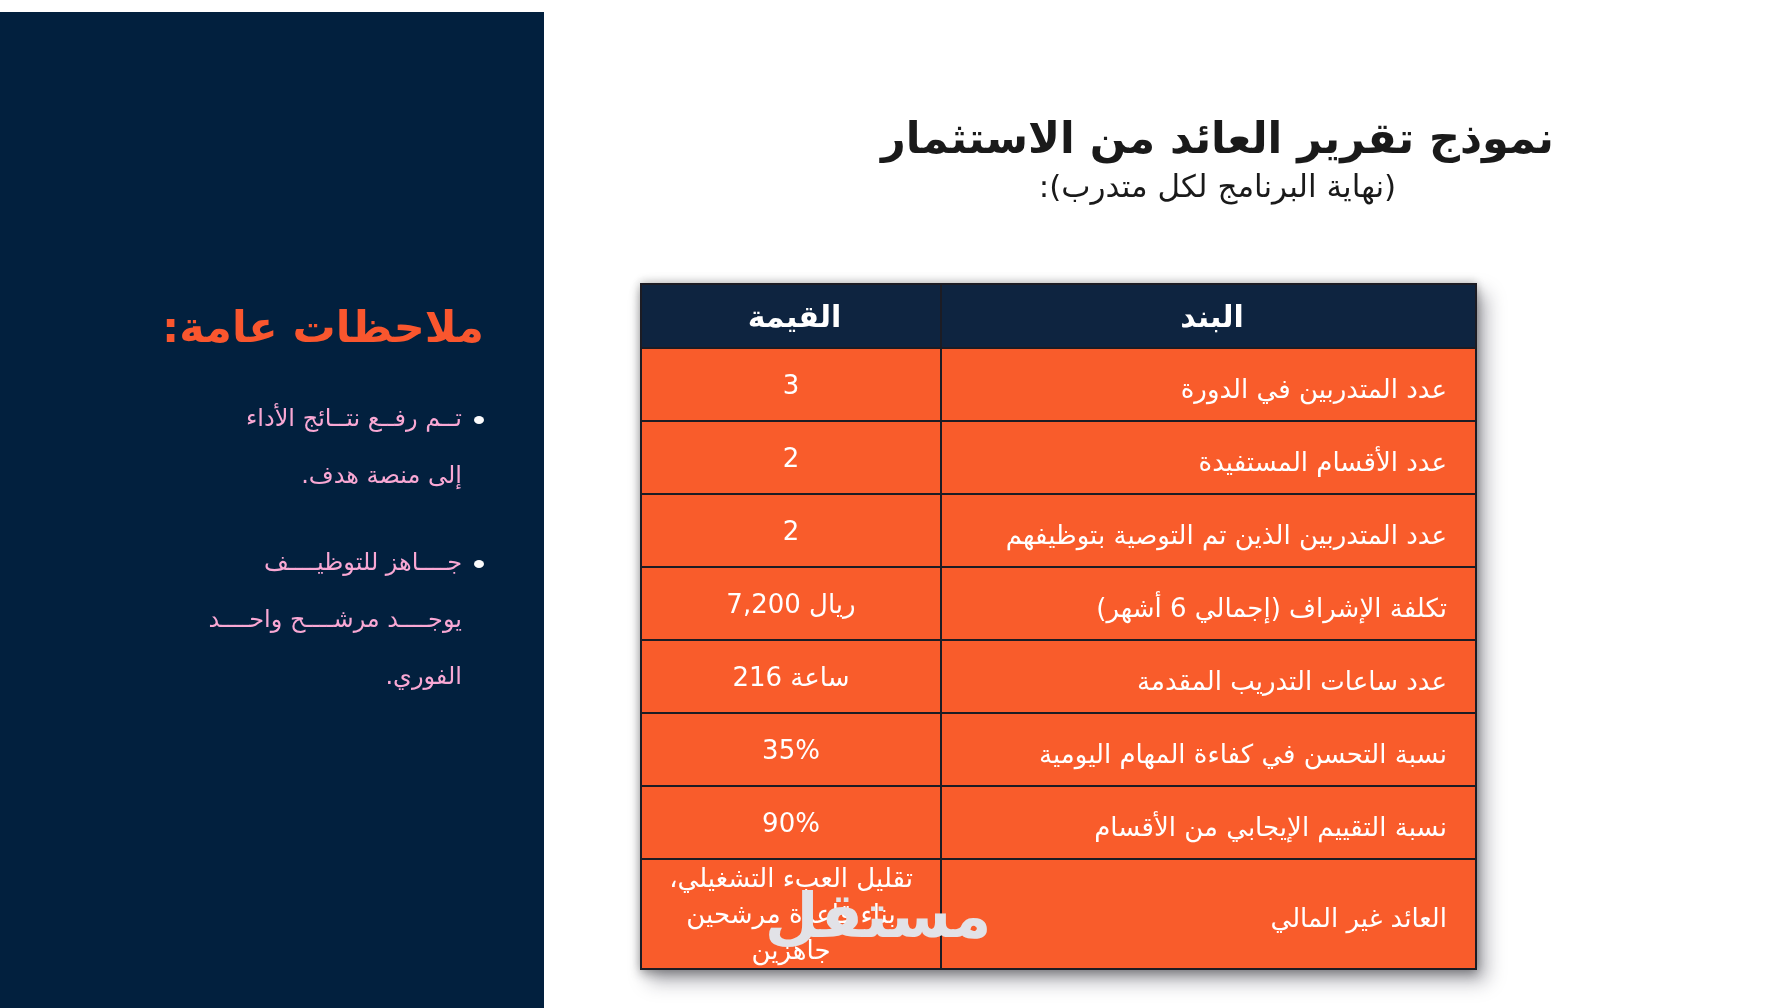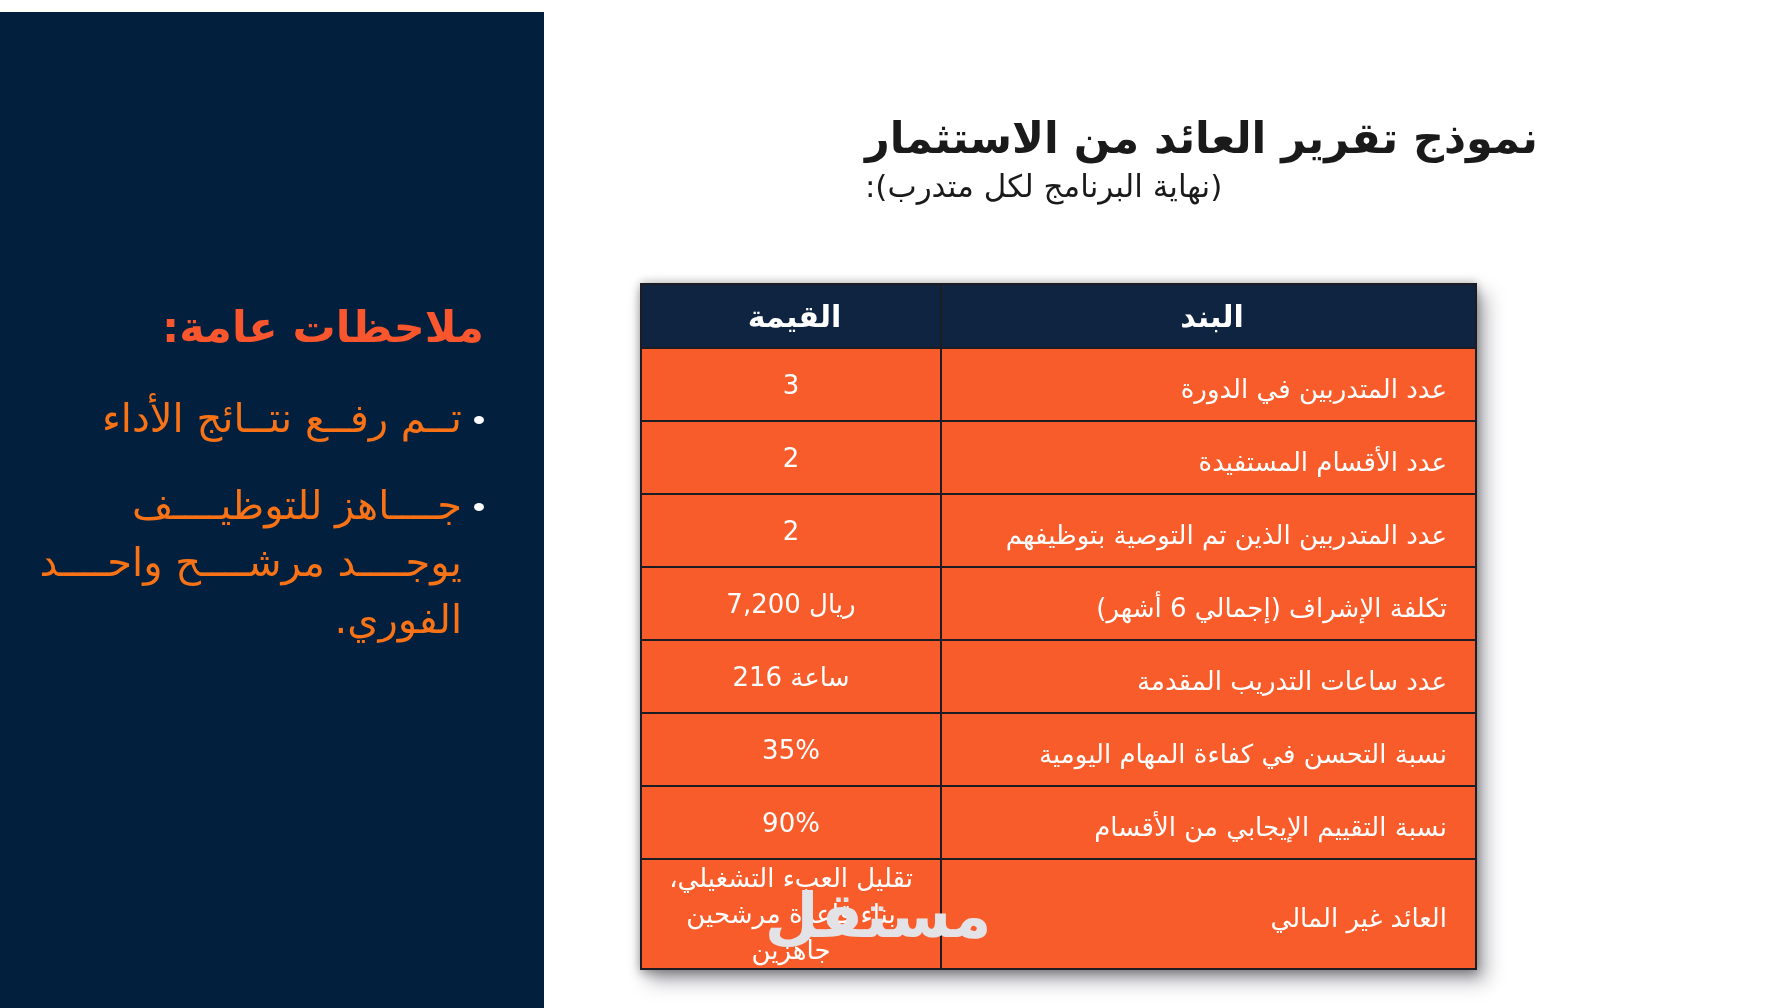--- a/index.html
+++ b/index.html
@@ -17,25 +17,25 @@
     font-family:"DejaVu Sans", sans-serif;
   }
   .slide{position:relative;width:1766px;height:1008px;background:#ffffff;}
 
   
   .sidebar{position:absolute;left:0;top:12px;width:544px;height:1008px;background:var(--navy);}
   .notes{position:absolute;top:290px;right:60px;width:380px;direction:rtl;text-align:right;}
   .notes-heading{font-size:43px;font-weight:bold;color:var(--accent);margin-bottom:38px;letter-spacing:0.5px;}
   .bullet{display:flex;direction:rtl;margin-bottom:30px;}
   .bullet .marker{flex:0 0 10px;width:8px;height:8px;border-radius:50%;background:#FBFBFC;margin-top:26px;margin-left:12px;}
-  .bullet-text{flex:1;color:#f97316;font-size:40px;line-height:57px;}
+  .bullet-text{flex:1;color:#f9a8d4;font-size:24px;line-height:57px;}
   .bullet-text .line{white-space:nowrap;text-align:right;}
 
   
-  .title-block{position:absolute;top:110px;right:228px;direction:rtl;text-align:left;color:var(--title-text);}
+  .title-block{position:absolute;top:110px;right:212px;direction:rtl;text-align:center;color:var(--title-text);}
   .main-title{font-size:43px;font-weight:bold;line-height:56px;}
   .sub-title{font-size:31px;line-height:40px;margin-top:0;}
 
   
   .roi-table{
     position:absolute;left:640px;top:283px;width:835px;
     border-collapse:collapse;direction:rtl;table-layout:fixed;
     box-shadow:0 -3px 8px rgba(0,0,0,0.12), 0 4px 10px rgba(0,0,0,0.30), 9px 11px 18px rgba(30,30,45,0.35);
     border:2px solid var(--table-border);
   }
@@ -57,20 +57,21 @@
 <div class="slide">
 
   <div class="sidebar">
     <div class="notes">
       <div class="notes-heading">ملاحظات عامة:</div>
 
       <div class="bullet">
         <span class="marker"></span>
         <div class="bullet-text">
           <div class="line">تــم رفــع نتــائج الأداء</div>
+          <div class="line">إلى منصة هدف.</div>
         </div>
       </div>
 
       <div class="bullet">
         <span class="marker"></span>
         <div class="bullet-text">
           <div class="line">جــــاهز للتوظيــــف</div>
           <div class="line">يوجــــد مرشــــح واحــــد</div>
           <div class="line">الفوري.</div>
         </div>

